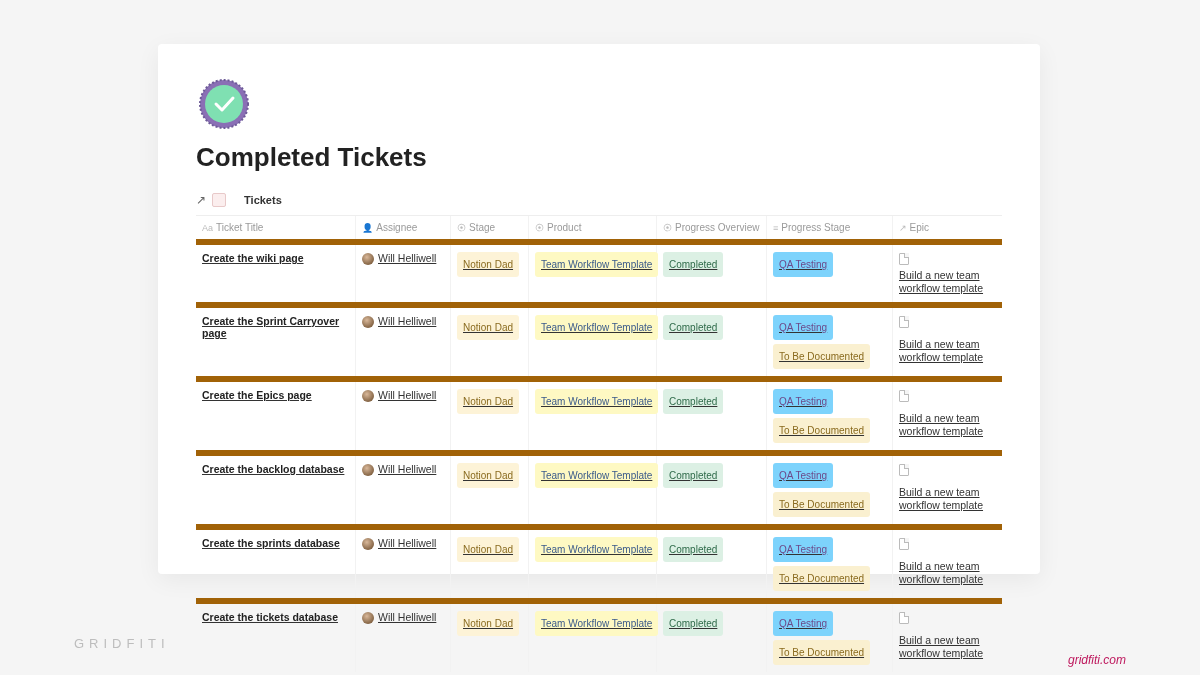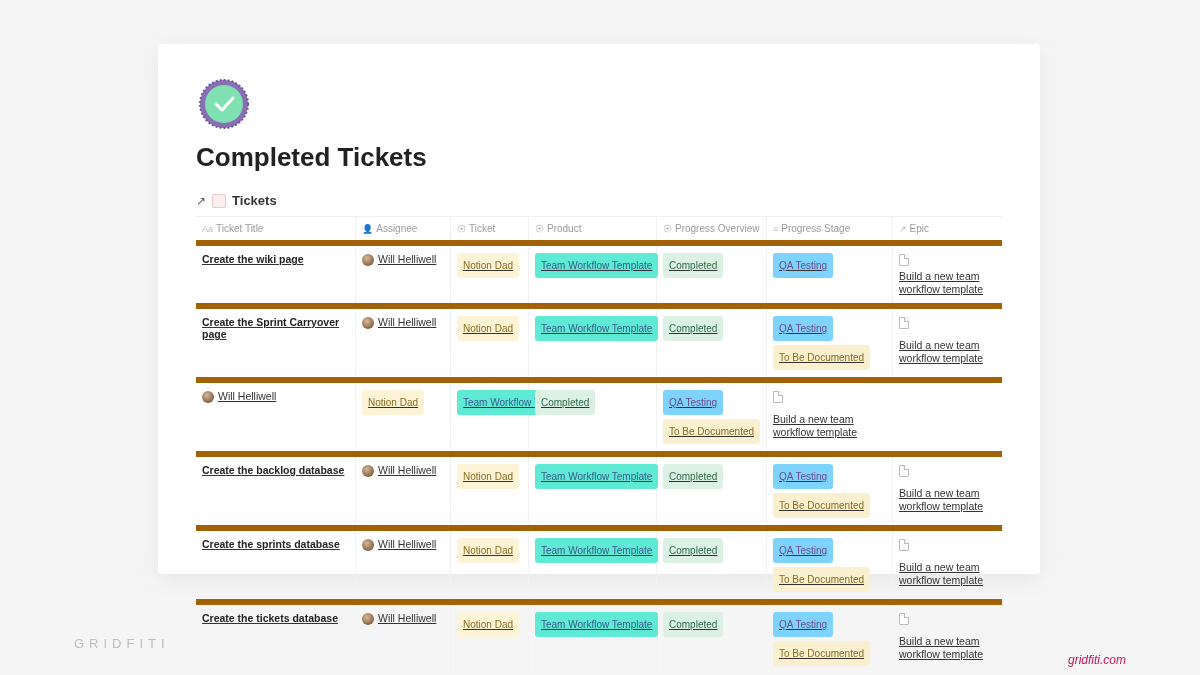--- a/index.html
+++ b/index.html
@@ -49,21 +49,22 @@
 }
 .db-linkrow .page-glyph {
   width: 14px;
   height: 14px;
   background: #fbeeee;
   border: 1px solid #e8c9c9;
   border-radius: 2px;
 }
 .db-linkrow .label {
   font-weight: 600;
-  font-size: 13px;
+  font-size: 11px;
+  margin-left: 12px;
 }
 .table {
   width: 100%;
   font-size: 11px;
   color: #333;
 }
 .thead, .trow {
   display: grid;
   grid-template-columns: 160px 95px 78px 128px 110px 126px 110px;
   border-top: 1px solid #eee;
@@ -117,21 +118,21 @@
 }
 .tag {
   display: inline-block;
   padding: 6px 6px;
   border-radius: 3px;
   font-size: 10px;
   line-height: 13px;
   white-space: nowrap;
 }
 .tag.yellow { background: #fdf3d7; color: #8a6b1f; }
-.tag.blue { background: #5eead4; color: #3a5a8a; }
+.tag.blue { background: #fef9c3; color: #3a5a8a; }
 .tag.green { background: #dcf0e4; color: #2f6b4a; }
 .tag.purple { background: #7dd3fc; color: #6b4a8a; }
 .tag.yellow2 { background: #faf0d0; color: #8a6b1f; }
 .stagecol { flex-direction: column; align-items: flex-start; gap: 3px; }
 .epic-cell { display: flex; align-items: flex-start; gap: 5px; }
 .doc-glyph {
   width: 10px;
   height: 12px;
   flex-shrink: 0;
   margin-top: 1px;
@@ -213,21 +214,21 @@
       <div class="cell">
         <span class="colicon">Aa</span>
         <span>Ticket Title</span>
       </div>
       <div class="cell">
         <span class="colicon">👤</span>
         <span>Assignee</span>
       </div>
       <div class="cell">
         <span class="colicon">⦿</span>
-        <span>Ticket</span>
+        <span>Stage</span>
       </div>
       <div class="cell">
         <span class="colicon">⦿</span>
         <span>Product</span>
       </div>
       <div class="cell">
         <span class="colicon">⦿</span>
         <span>Progress Overview</span>
       </div>
       <div class="cell">
@@ -281,20 +282,21 @@
           <div class="cell stagecol">
             <span class="tag purple">QA Testing</span>
             <span class="tag yellow2">To Be Documented</span>
           </div>
           <div class="cell epic-cell">
             <span class="doc-glyph"></span>
             <span class="epic-text">Build a new team workflow template</span>
           </div>
         </div>
         <div class="trow">
+          <div class="cell title">Create the Epics page</div>
           <div class="cell">
             <span class="avatar"></span>
             <span class="assignee-name">Will Helliwell</span>
           </div>
           <div class="cell">
             <span class="tag yellow">Notion Dad</span>
           </div>
           <div class="cell">
             <span class="tag blue">Team Workflow Template</span>
           </div>

